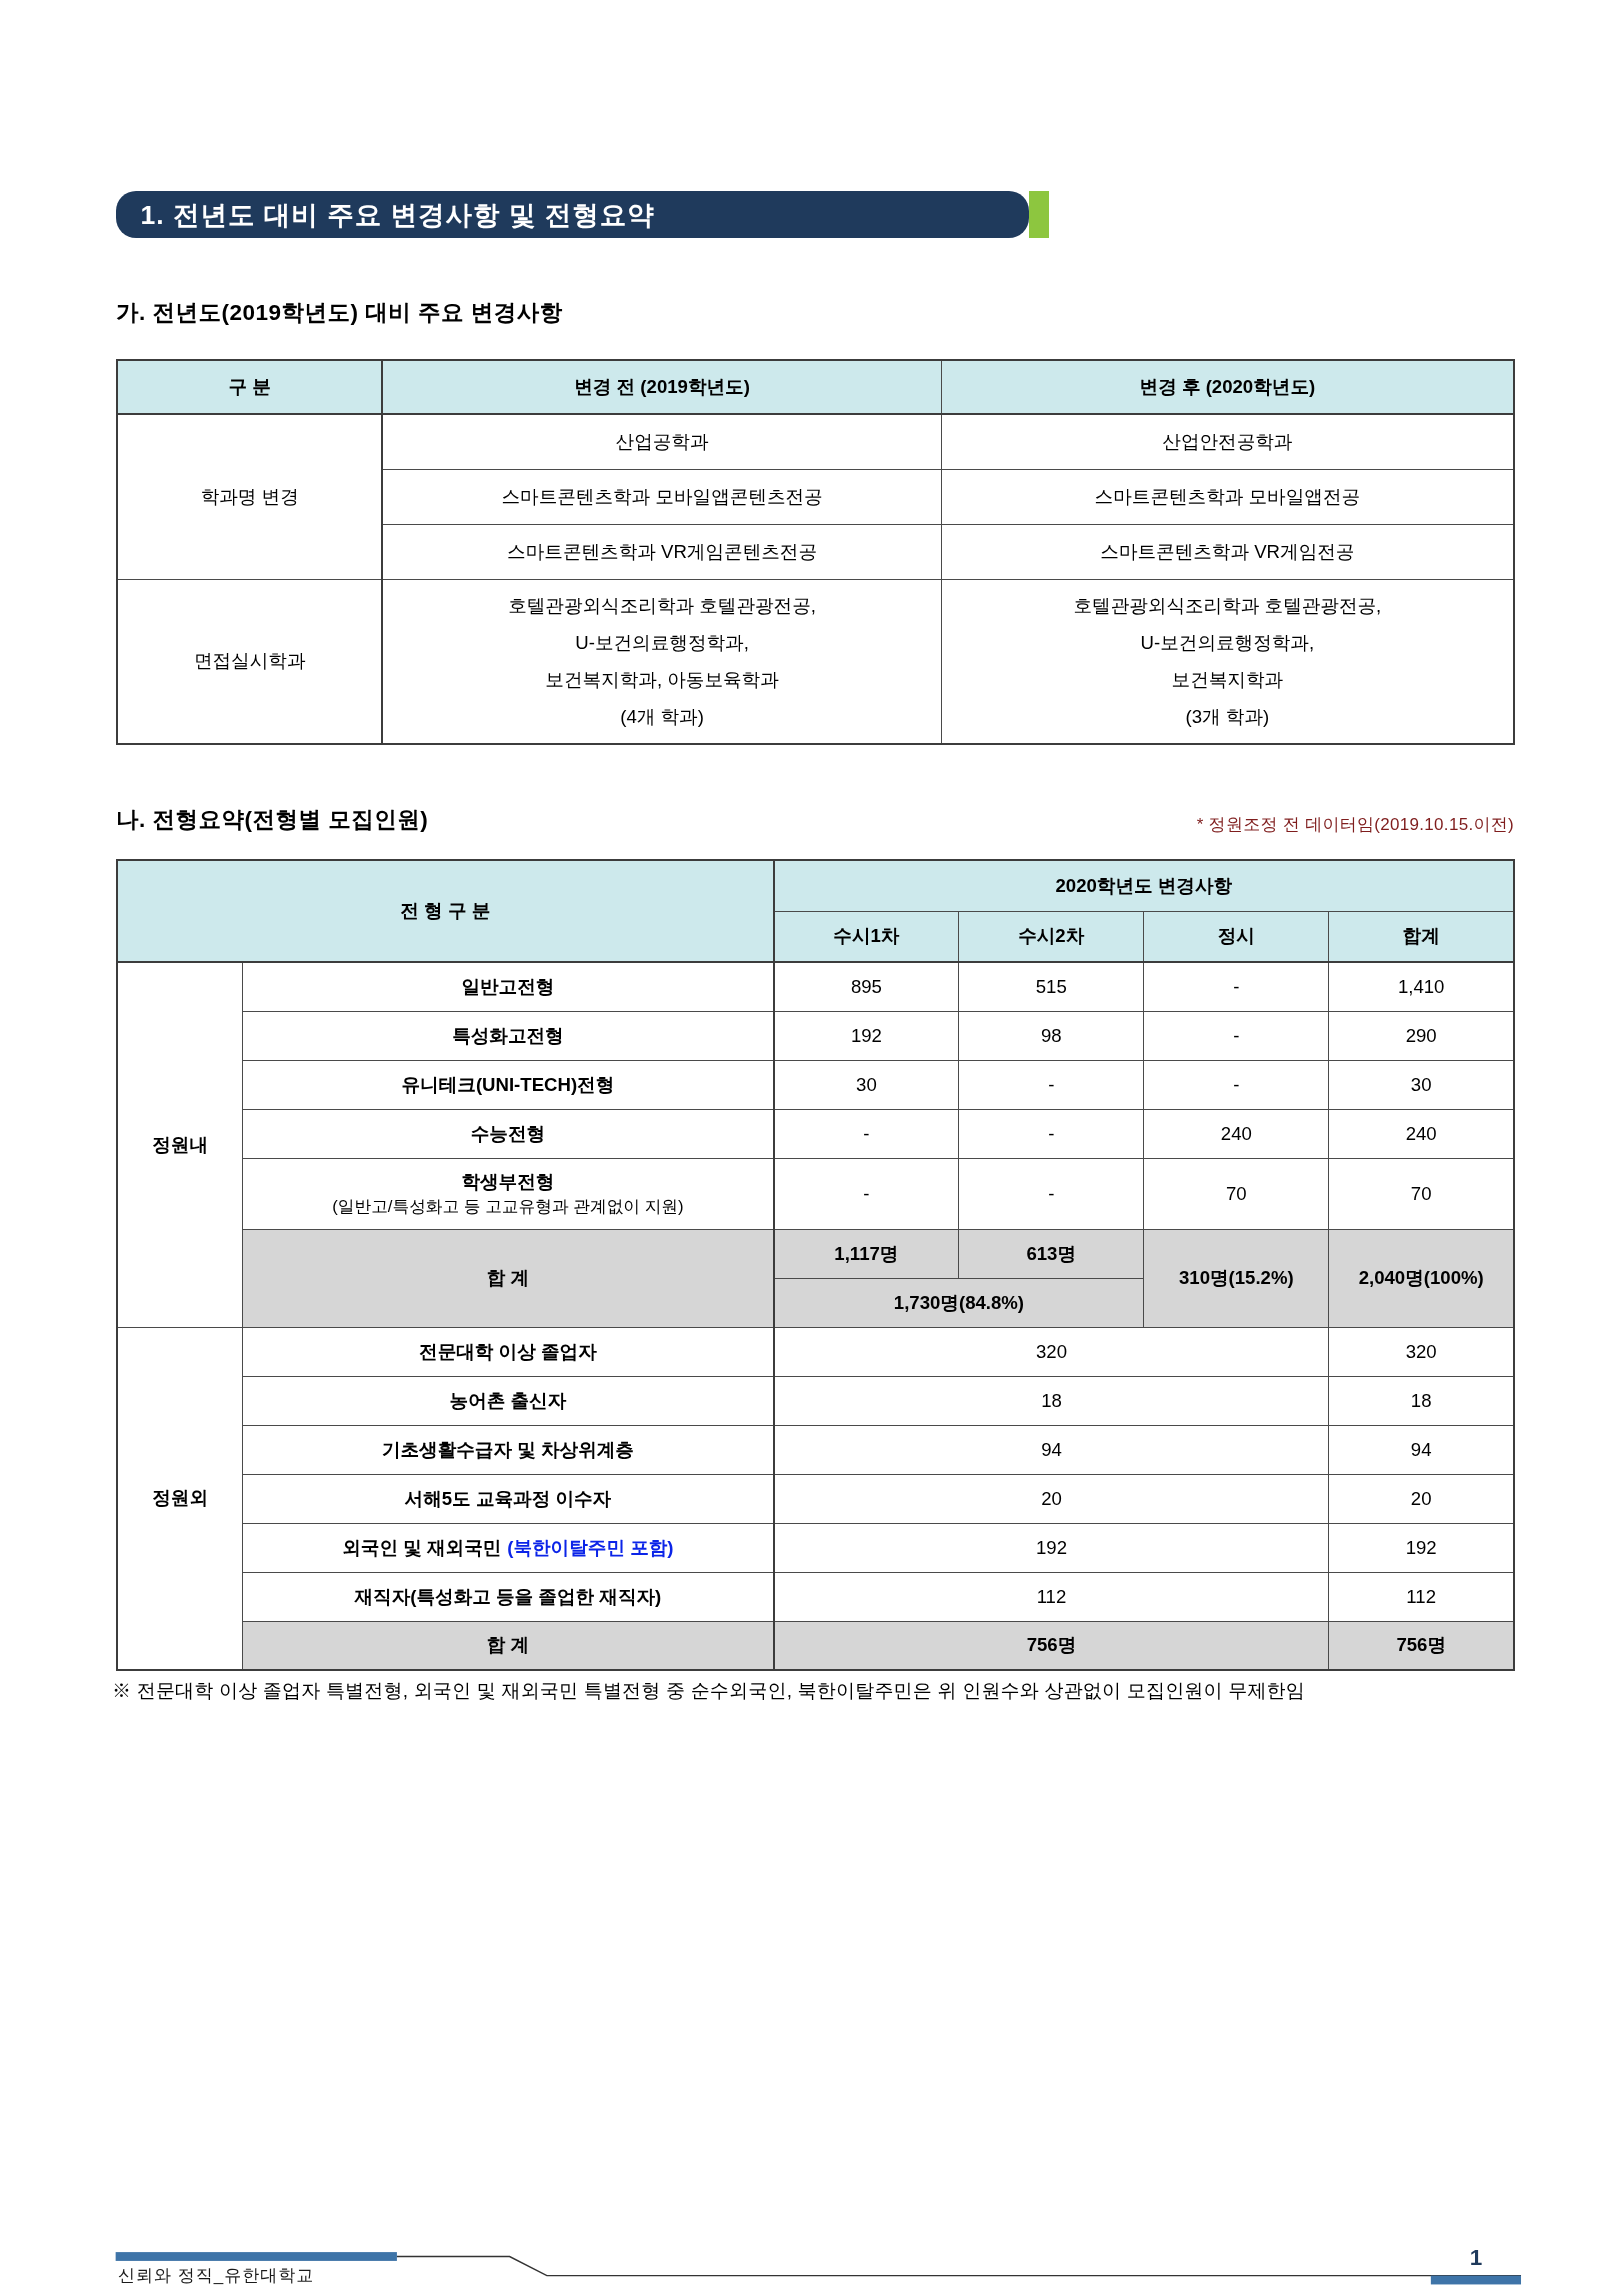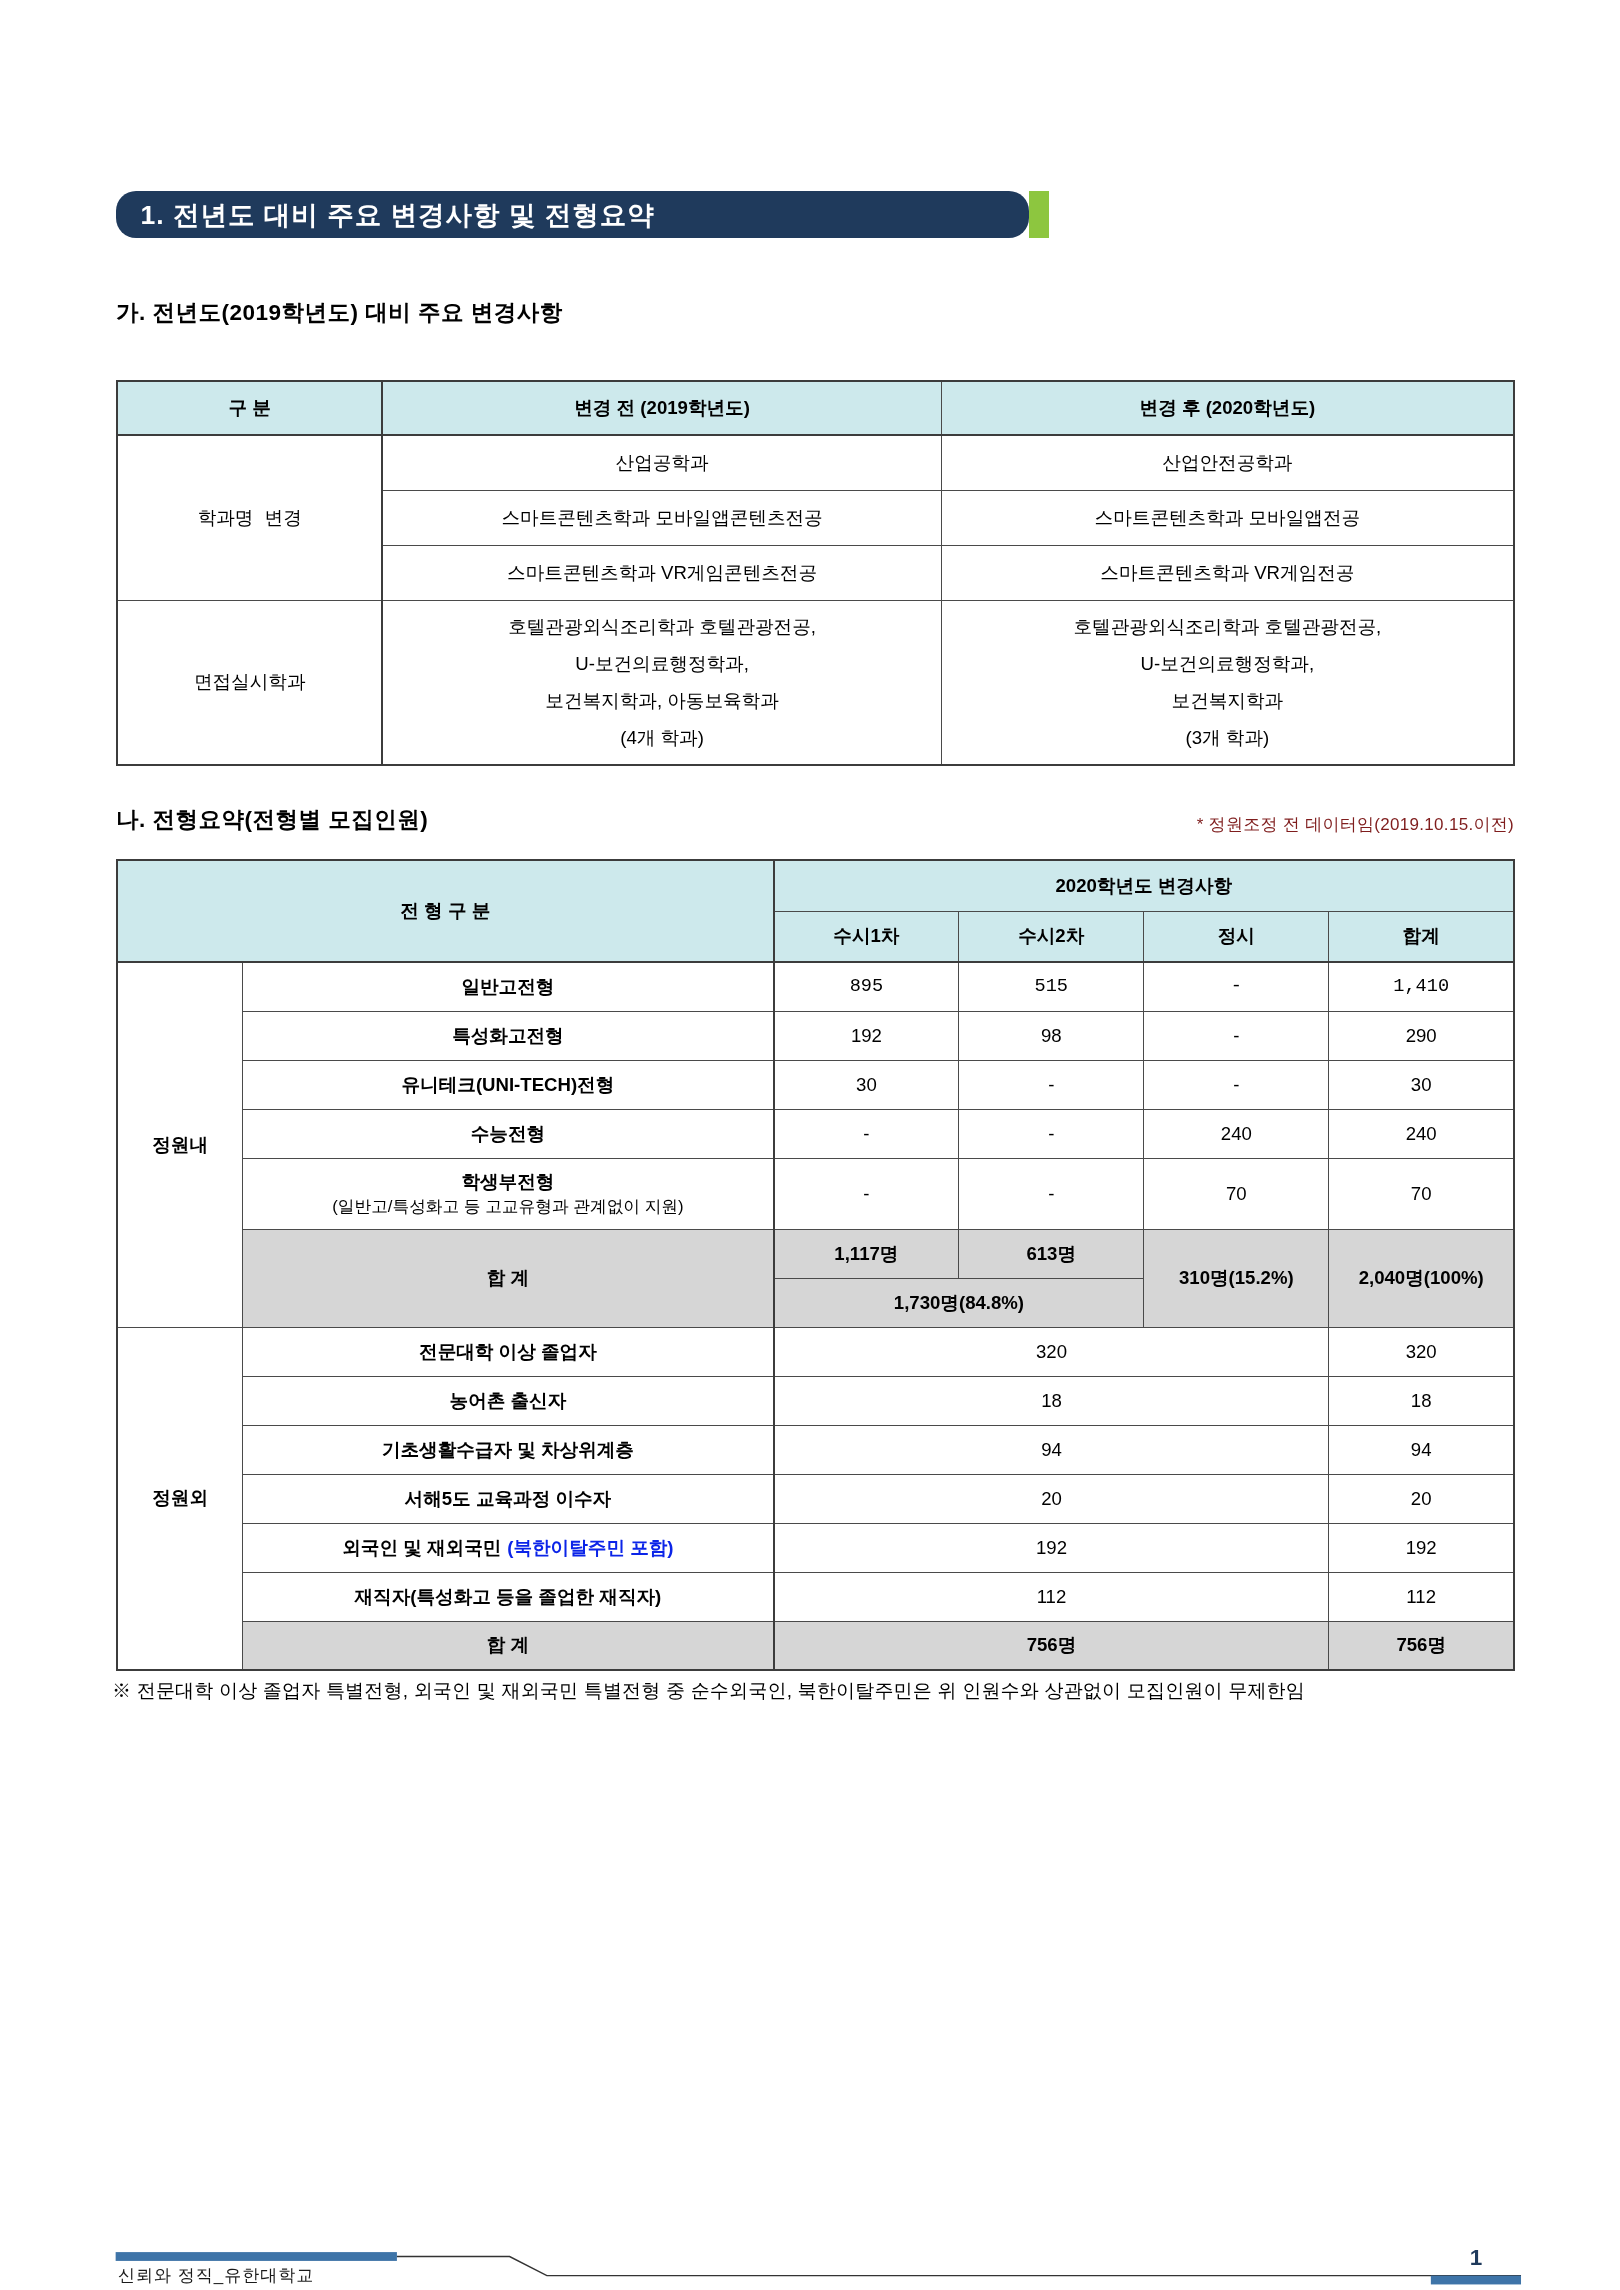--- a/index.html
+++ b/index.html
@@ -30,25 +30,25 @@
   }
 
   
   table { border-collapse:collapse; table-layout:fixed; }
   th, td {
     border:1px solid #4a4a4a; text-align:center; vertical-align:middle;
     font-size:18.6px; padding:0 5.9px; box-sizing:border-box; overflow:hidden;
   }
   th { background:var(--header-blue,#cde9ec); font-weight:bold; }
   .t1, .t2 { border:2px solid #3c3c3c; }
-  tbody tr:first-child td { border-top:2.9px solid #3c3c3c;font-family:Liberation Mono, monospace; }
+  tbody tr:first-child td { border-top:2.9px solid #3c3c3c; }
   .thick-left { border-left:2.9px solid #3c3c3c !important; }
 
   
-  .t1-wrap { position:absolute; left:116px; top:380px; width:1399px; }
+  .t1-wrap { position:absolute; left:116px; top:359px; width:1399px; }
   .t1 { width:100%; }
   .t1 .hrow  { height:54px; }
   .t1 .r56   { height:55px; }
   .t1 .r168  { height:165px; }
   .t1 td { font-weight:normal; }
   .ln { line-height:37px; }
 
   
   .t2-wrap { position:absolute; left:116px; top:859px; width:1399px; }
   .t2 { width:100%; }

